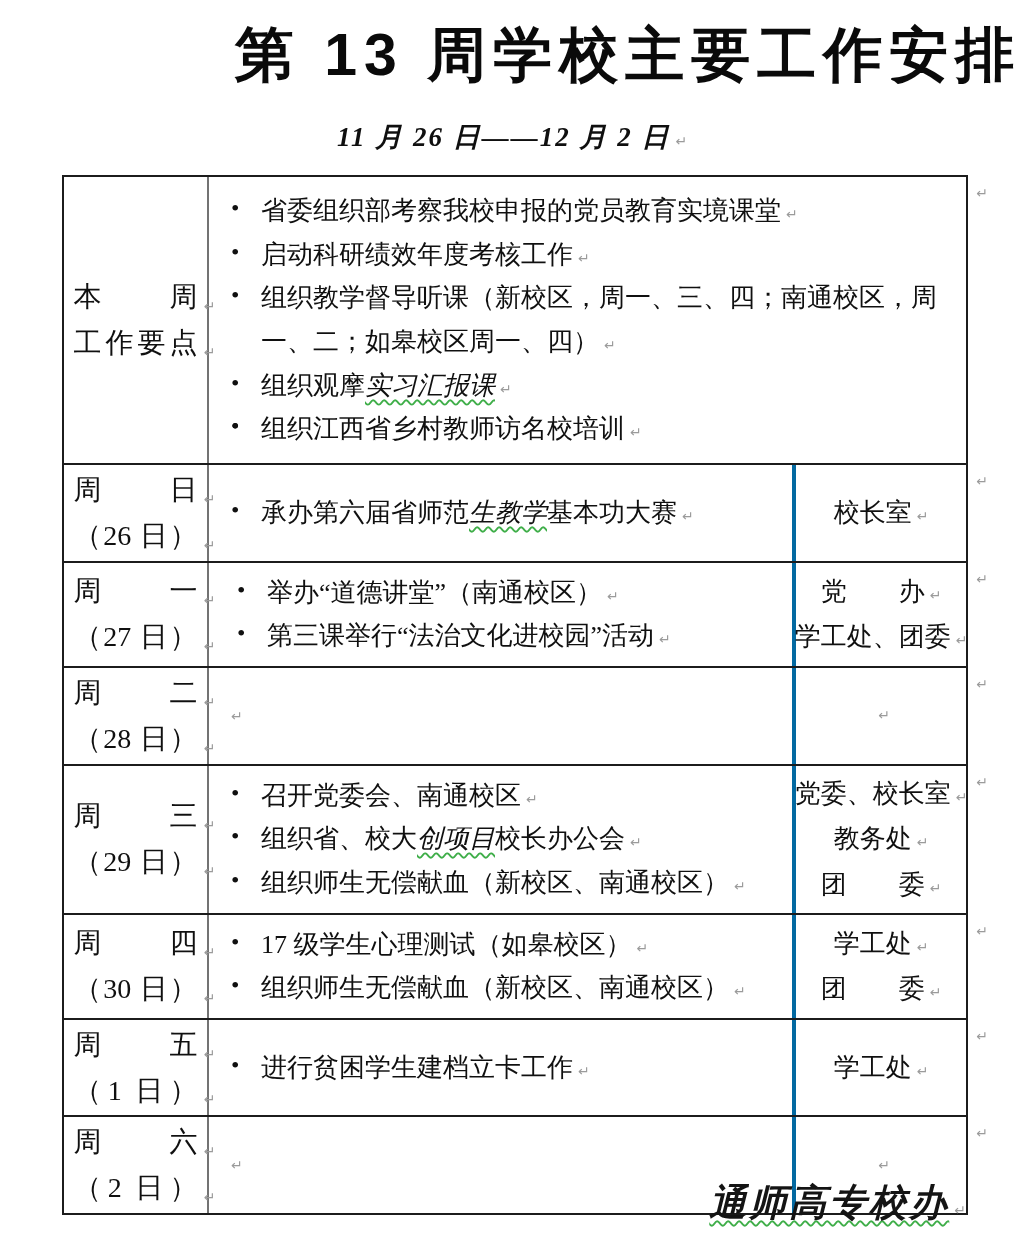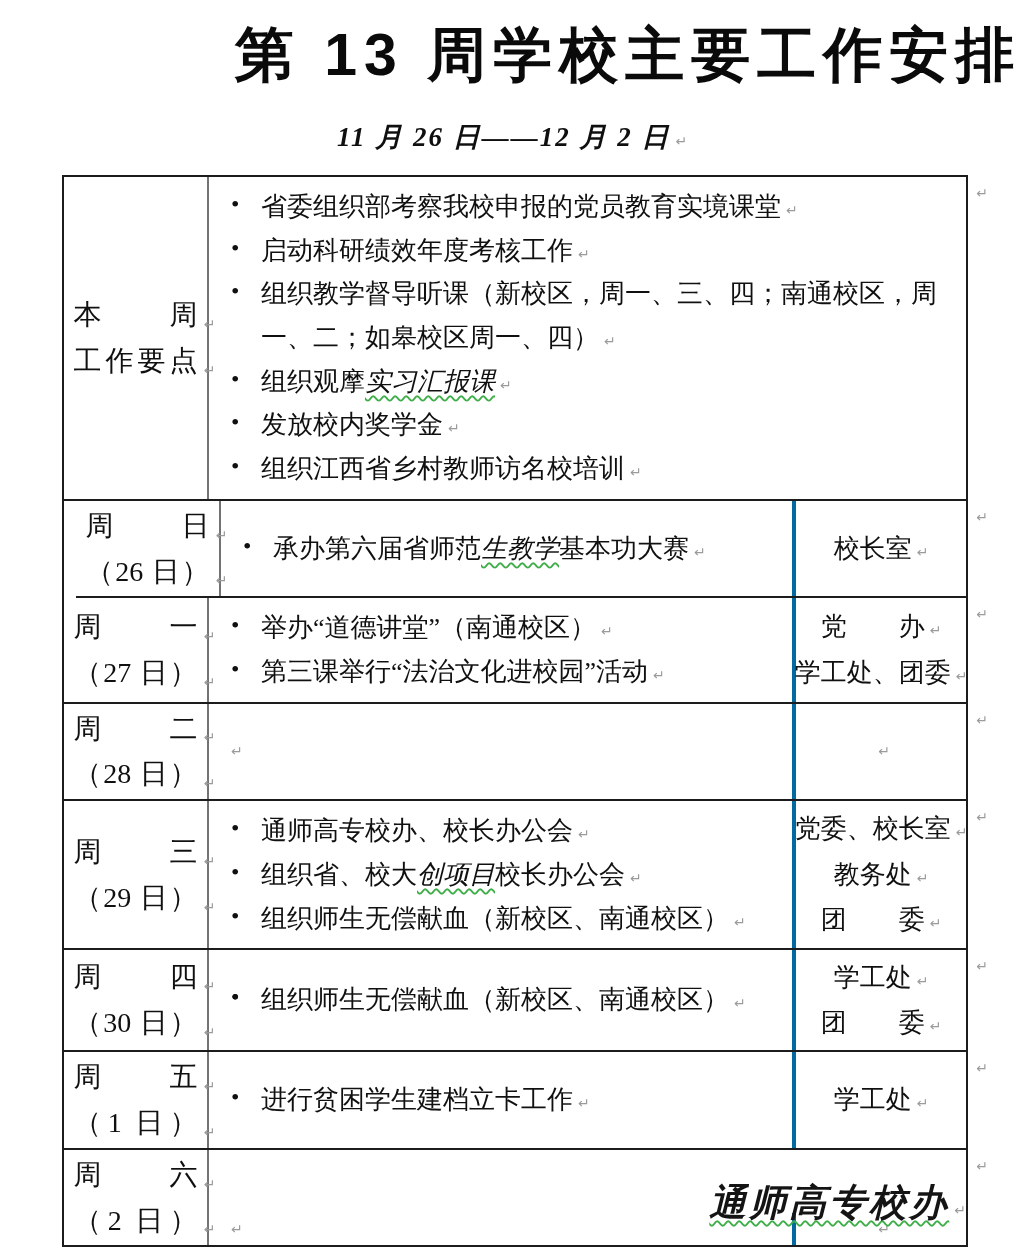--- a/index.html
+++ b/index.html
@@ -26,27 +26,27 @@
   }
 
   
   .sched {
     position:absolute; left:62px; top:175px; width:906px;
     border:2px solid #1c1c1c;
   }
   .trow { display:flex; border-bottom:2px solid #1c1c1c; position:relative; }
   .trow:last-child { border-bottom:none; }
   .trow:nth-of-type(1){ min-height:288px; }
-  .trow:nth-of-type(2){ min-height:86px;margin-left:12px; }
-  .trow:nth-of-type(3){ min-height:88px; }
+  .trow:nth-of-type(2){ min-height:86px; }
+  .trow:nth-of-type(3){ min-height:88px;gap:6px; }
   .trow:nth-of-type(4){ min-height:90px; }
   .trow:nth-of-type(5){ min-height:119px; }
   .trow:nth-of-type(6){ min-height:102px; }
   .trow:nth-of-type(7){ min-height:84px; }
-  .trow:nth-of-type(8){ min-height:90px;align-items:flex-end; }
+  .trow:nth-of-type(8){ min-height:90px; }
 
   .cell { display:flex; flex-direction:column; justify-content:center; }
   .label-cell {
     width:145px; flex:0 0 145px; border-right:2px solid #737373;
     align-items:center; gap:8px; padding:6px 0;
   }
   .jline-wrap { position:relative; }
   .jline {
     width:124px; font-size:28px; line-height:1.35; color:#101010;
     text-align:justify; text-align-last:justify; white-space:nowrap;
@@ -104,21 +104,21 @@
           <div class="jline-wrap">
             <div class="jline">工作要点</div>
             <span class="pmark pm-abs">↵</span>
           </div>
         </div>
         <div class="cell tasks-cell merged">
           <div class="task"><span class="bullet">•</span><span class="tasktext"><span>省委组织部考察我校申报的党员教育实境课堂</span><span class="pmark">↵</span></span></div>
           <div class="task"><span class="bullet">•</span><span class="tasktext"><span>启动科研绩效年度考核工作</span><span class="pmark">↵</span></span></div>
           <div class="task"><span class="bullet">•</span><span class="tasktext"><span>组织教学督导听课（新校区，周一、三、四；南通校区，周一、二；如皋校区周一、四）</span><span class="pmark">↵</span></span></div>
           <div class="task"><span class="bullet">•</span><span class="tasktext"><span>组织观摩</span><span class="wavy">实习汇报课</span><span class="pmark">↵</span></span></div>
-          <div class="task"><span class="bullet">•</span><span class="tasktext"><span>发放校内奖学金</span><span class="pmark">↵</span></span></div>
+          <div class="task"><span class="bullet">•</span></div>
           <div class="task"><span class="bullet">•</span><span class="tasktext"><span>组织江西省乡村教师访名校培训</span><span class="pmark">↵</span></span></div>
         </div>
         <span class="pmark outside">↵</span>
       </div>
       <div class="trow">
         <div class="cell label-cell">
           <div class="jline-wrap">
             <div class="jline">周　日</div>
             <span class="pmark pm-abs">↵</span>
           </div>
@@ -180,21 +180,21 @@
           <div class="jline-wrap">
             <div class="jline">周　三</div>
             <span class="pmark pm-abs">↵</span>
           </div>
           <div class="jline-wrap">
             <div class="jline">（29 日）</div>
             <span class="pmark pm-abs">↵</span>
           </div>
         </div>
         <div class="cell tasks-cell">
-          <div class="task"><span class="bullet">•</span><span class="tasktext"><span>通师高专校办、校长办公会</span><span class="pmark">↵</span></span></div>
+          <div class="task"><span class="bullet">•</span><span class="tasktext"><span>召开党委会、南通校区</span><span class="pmark">↵</span></span></div>
           <div class="task"><span class="bullet">•</span><span class="tasktext"><span>组织省、校大</span><span class="wavy">创项目</span><span>校长办公会</span><span class="pmark">↵</span></span></div>
           <div class="task"><span class="bullet">•</span><span class="tasktext"><span>组织师生无偿献血（新校区、南通校区）</span><span class="pmark">↵</span></span></div>
         </div>
         <div class="cell dept-cell">
           <div class="dept-line">党委、校长室<span class="pmark">↵</span></div>
           <div class="dept-line">教务处<span class="pmark">↵</span></div>
           <div class="dept-line">团　　委<span class="pmark">↵</span></div>
         </div>
         <span class="pmark outside">↵</span>
       </div>
@@ -203,21 +203,21 @@
           <div class="jline-wrap">
             <div class="jline">周　四</div>
             <span class="pmark pm-abs">↵</span>
           </div>
           <div class="jline-wrap">
             <div class="jline">（30 日）</div>
             <span class="pmark pm-abs">↵</span>
           </div>
         </div>
         <div class="cell tasks-cell">
-          <div class="task"><span class="bullet">•</span></div>
+          <div class="task"><span class="bullet">•</span><span class="tasktext"><span>17 级学生心理测试（如皋校区）</span><span class="pmark">↵</span></span></div>
           <div class="task"><span class="bullet">•</span><span class="tasktext"><span>组织师生无偿献血（新校区、南通校区）</span><span class="pmark">↵</span></span></div>
         </div>
         <div class="cell dept-cell">
           <div class="dept-line">学工处<span class="pmark">↵</span></div>
           <div class="dept-line">团　　委<span class="pmark">↵</span></div>
         </div>
         <span class="pmark outside">↵</span>
       </div>
       <div class="trow">
         <div class="cell label-cell">

